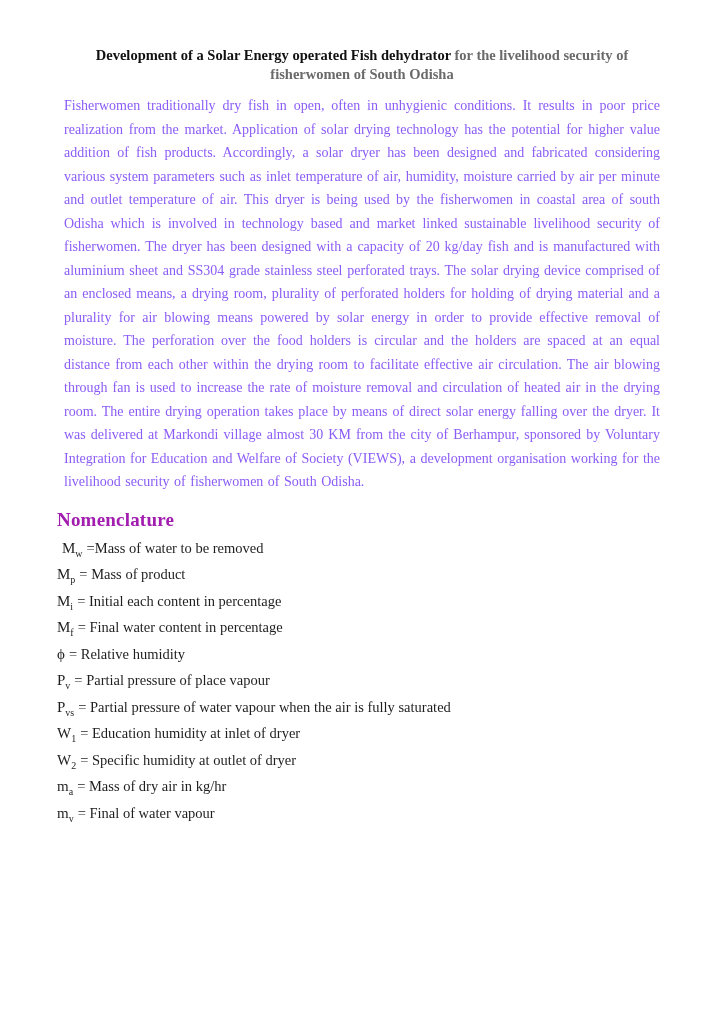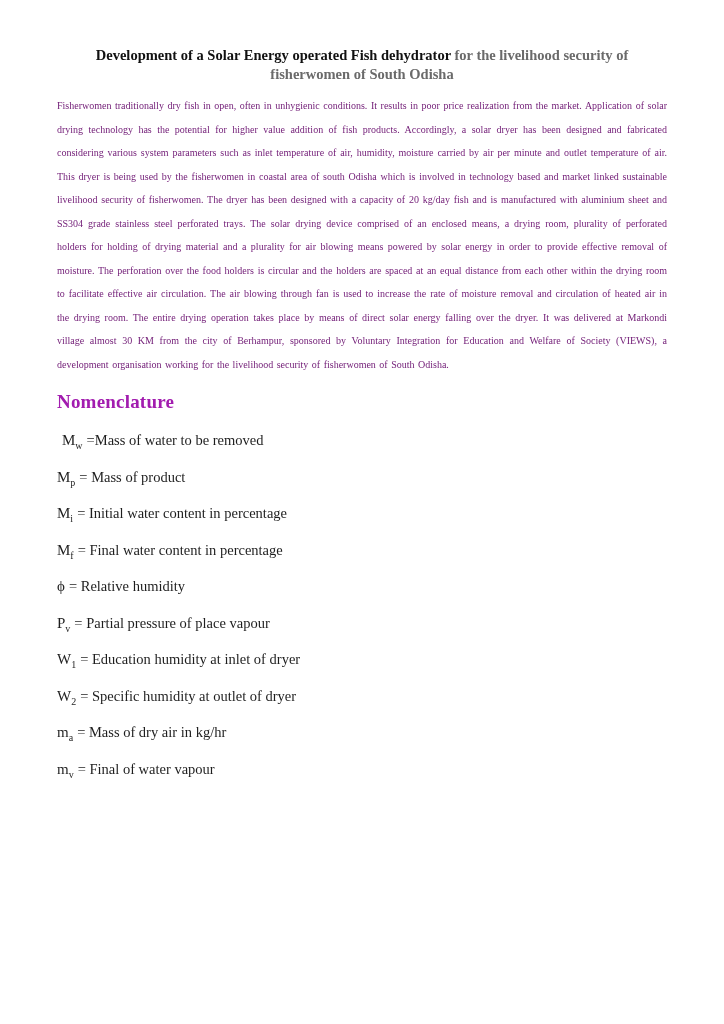--- a/index.html
+++ b/index.html
@@ -25,39 +25,39 @@
     line-height: 19px;
     margin: 0 0 10px 0;
   }
   .title .title-main {
     color: #111111;
   }
   .title .title-rest {
     color: #6a6a6a;
   }
   .abstract {
-    font-size: 10px;
+    font-size: 14px;
     line-height: 23.5px;
     text-align: justify;
-    margin: 0;
-    color: #701a75;
+    margin: 7px;
+    color: #8b5cf6;
     word-spacing: 1px;
   }
   .nom-heading {
     font-size: 19px;
     font-weight: bold;
     color: #a21caf;
     margin: 15px 0 0 0;
     letter-spacing: 0.2px;
   }
   .nom-list {
     margin-top: 4px;
   }
   .nom-row {
-    margin-top: 19px;
+    margin-top: 9px;
     height: 17.5px;
     font-size: 14.5px;
     color: #1e1e1e;
     white-space: nowrap;
   }
   .nom-row.indent-first {
     padding-left: 5px;
   }
   .nom-sym {
     font-size: 15px;
@@ -87,35 +87,38 @@
 
     <div class="nom-row indent-first">
       <span class="nom-sym"><span>M</span><sub>w</sub></span><span class="nom-def">=Mass of water to be removed</span>
     </div>
 
     <div class="nom-row">
       <span class="nom-sym"><span>M</span><sub>p</sub></span><span class="nom-def">= Mass of product</span>
     </div>
 
     <div class="nom-row">
-      <span class="nom-sym"><span>M</span><sub>i</sub></span><span class="nom-def">= Initial water content in percentage</span>
+      <span class="nom-sym"><span>M</span><sub>i</sub></span><span class="nom-def">= Initial each content in percentage</span>
     </div>
 
     <div class="nom-row">
       <span class="nom-sym"><span>M</span><sub>f</sub></span><span class="nom-def">= Final water content in percentage</span>
     </div>
 
     <div class="nom-row">
       <span class="nom-sym"><span>ϕ</span><sub></sub></span><span class="nom-def">= Relative humidity</span>
     </div>
 
     <div class="nom-row">
       <span class="nom-sym"><span>P</span><sub>v</sub></span><span class="nom-def">= Partial pressure of place vapour</span>
     </div>
 
+    <div class="nom-row">
+      <span class="nom-sym"><span>P</span><sub>vs</sub></span><span class="nom-def">=  Partial pressure of water vapour when the air is fully saturated</span>
+    </div>
 
 
     <div class="nom-row">
       <span class="nom-sym"><span>W</span><sub>1</sub></span><span class="nom-def">= Education humidity at inlet of dryer</span>
     </div>
 
     <div class="nom-row">
       <span class="nom-sym"><span>W</span><sub>2</sub></span><span class="nom-def">=  Specific humidity at outlet of dryer</span>
     </div>
 

